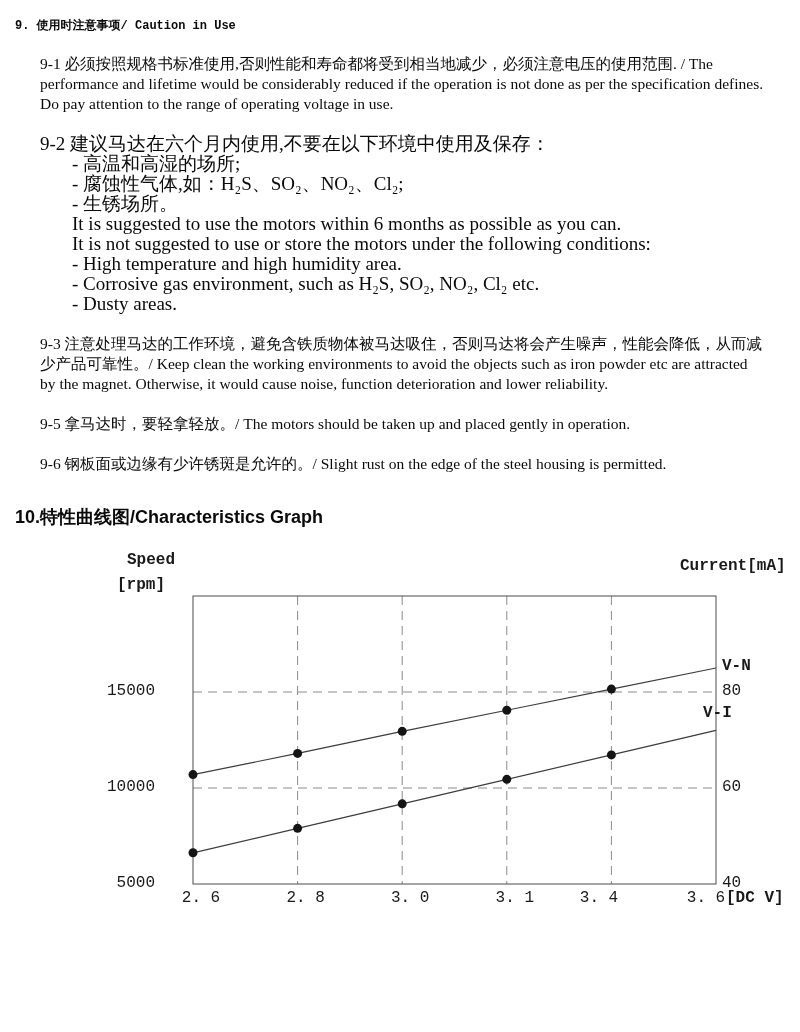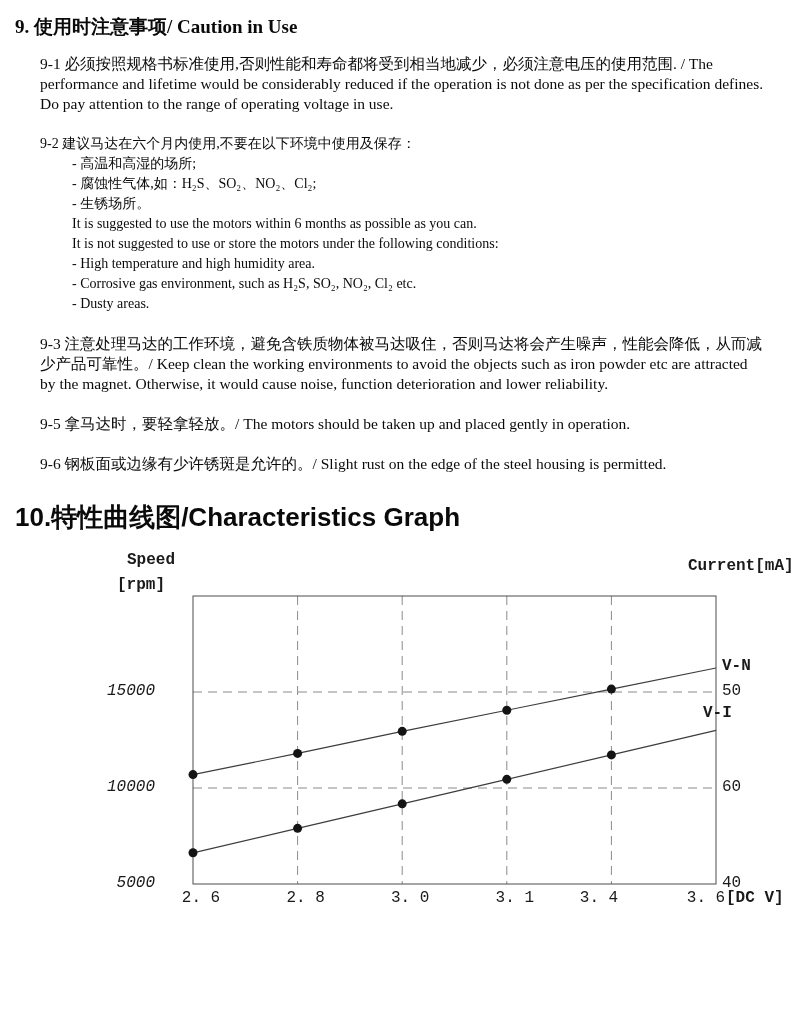--- a/index.html
+++ b/index.html
@@ -3,46 +3,46 @@
 <meta charset="utf-8">
 <style>
   html,body{margin:0;padding:0;}
   body{
     width:800px;height:1032px;background:#ffffff;color:#0a0a0a;
     font-family:"Liberation Serif","DejaVu Serif",serif;
     overflow:hidden;position:relative;
   }
   .doc{padding:16px 35px 0 15px;}
   .h9{
-    font-family:Liberation Serif, serif;
-    font-weight:bold;font-size:19px;line-height:21px;margin:0 0 17px 0;
+    font-family:Liberation Mono, monospace;
+    font-weight:bold;font-size:12px;line-height:21px;margin:0 0 17px 0;
   }
   .items{padding-left:25px;width:725px;}
   .para{font-size:15.5px;line-height:20px;margin:0 0 20px 0;}
   .para:last-child{margin-bottom:0;}
   .sublines{padding-left:32px;}
-  .subline{font-size:14px;line-height:20px;}
+  .subline{font-size:19px;line-height:20px;}
   .h10{
     font-family:"Liberation Sans","DejaVu Sans",sans-serif;
-    font-weight:bold;font-size:26px;line-height:23px;margin:32px 0 0 0;
+    font-weight:bold;font-size:18px;line-height:23px;margin:32px 0 0 0;
   }
   
   .chart{
     position:relative;width:770px;height:382px;margin-top:19px;
     font-family:"Liberation Mono","DejaVu Sans Mono",monospace;
     font-size:16px;color:#1a1a1a;
   }
   .chart svg{position:absolute;left:0;top:0;}
   .chart .lbl{position:absolute;white-space:nowrap;font-weight:bold;}
   .lbl-speed{left:112px;top:3px;}
   .lbl-rpm{left:102px;top:28px;}
-  .lbl-current{left:665px;top:9px;margin-left:8px;}
+  .lbl-current{left:665px;top:9px;}
   .lbl-vn{left:707px;top:109px;}
   .lbl-vi{left:688px;top:156px;}
-  .ytick{position:absolute;left:55px;width:85px;text-align:right;font-style:italic;}
+  .ytick{position:absolute;left:55px;width:85px;text-align:right;}
   .rtick{position:absolute;left:707px;}
   .xtick{position:absolute;top:341px;transform:translateX(-50%);}
   .lbl-dcv{left:711px;top:341px;}
 </style>
 </head>
 <body>
 
 <div class="doc">
 
   <div class="h9">9. 使用时注意事项/ Caution in Use</div>
@@ -95,21 +95,21 @@
       </svg>
     <span class="lbl lbl-speed">Speed</span>
     <span class="lbl lbl-rpm">[rpm]</span>
     <span class="lbl lbl-current">Current[mA]</span>
     <span class="lbl lbl-vn">V-N</span>
     <span class="lbl lbl-vi">V-I</span>
     <span class="lbl lbl-dcv">[DC V]</span>
   <span class="ytick" style="top: 134px;">15000</span>
       <span class="ytick" style="top: 230px;">10000</span>
       <span class="ytick" style="top: 326px;">5000</span>
-      <span class="rtick" style="top: 134px;">50</span>
+      <span class="rtick" style="top: 134px;">80</span>
       <span class="rtick" style="top: 230px;">60</span>
       <span class="rtick" style="top: 326px; text-align: right;">40</span>
       <span class="xtick" style="left: 186px;">2. 6</span>
       <span class="xtick" style="left: 290.6px;">2. 8</span>
       <span class="xtick" style="left: 395.2px;">3. 0</span>
       <span class="xtick" style="left: 499.8px;">3. 1</span>
       <span class="xtick" style="left: 584px;">3. 4</span>
       <span class="xtick" style="left: 691px;">3. 6</span>
     </div>
 

